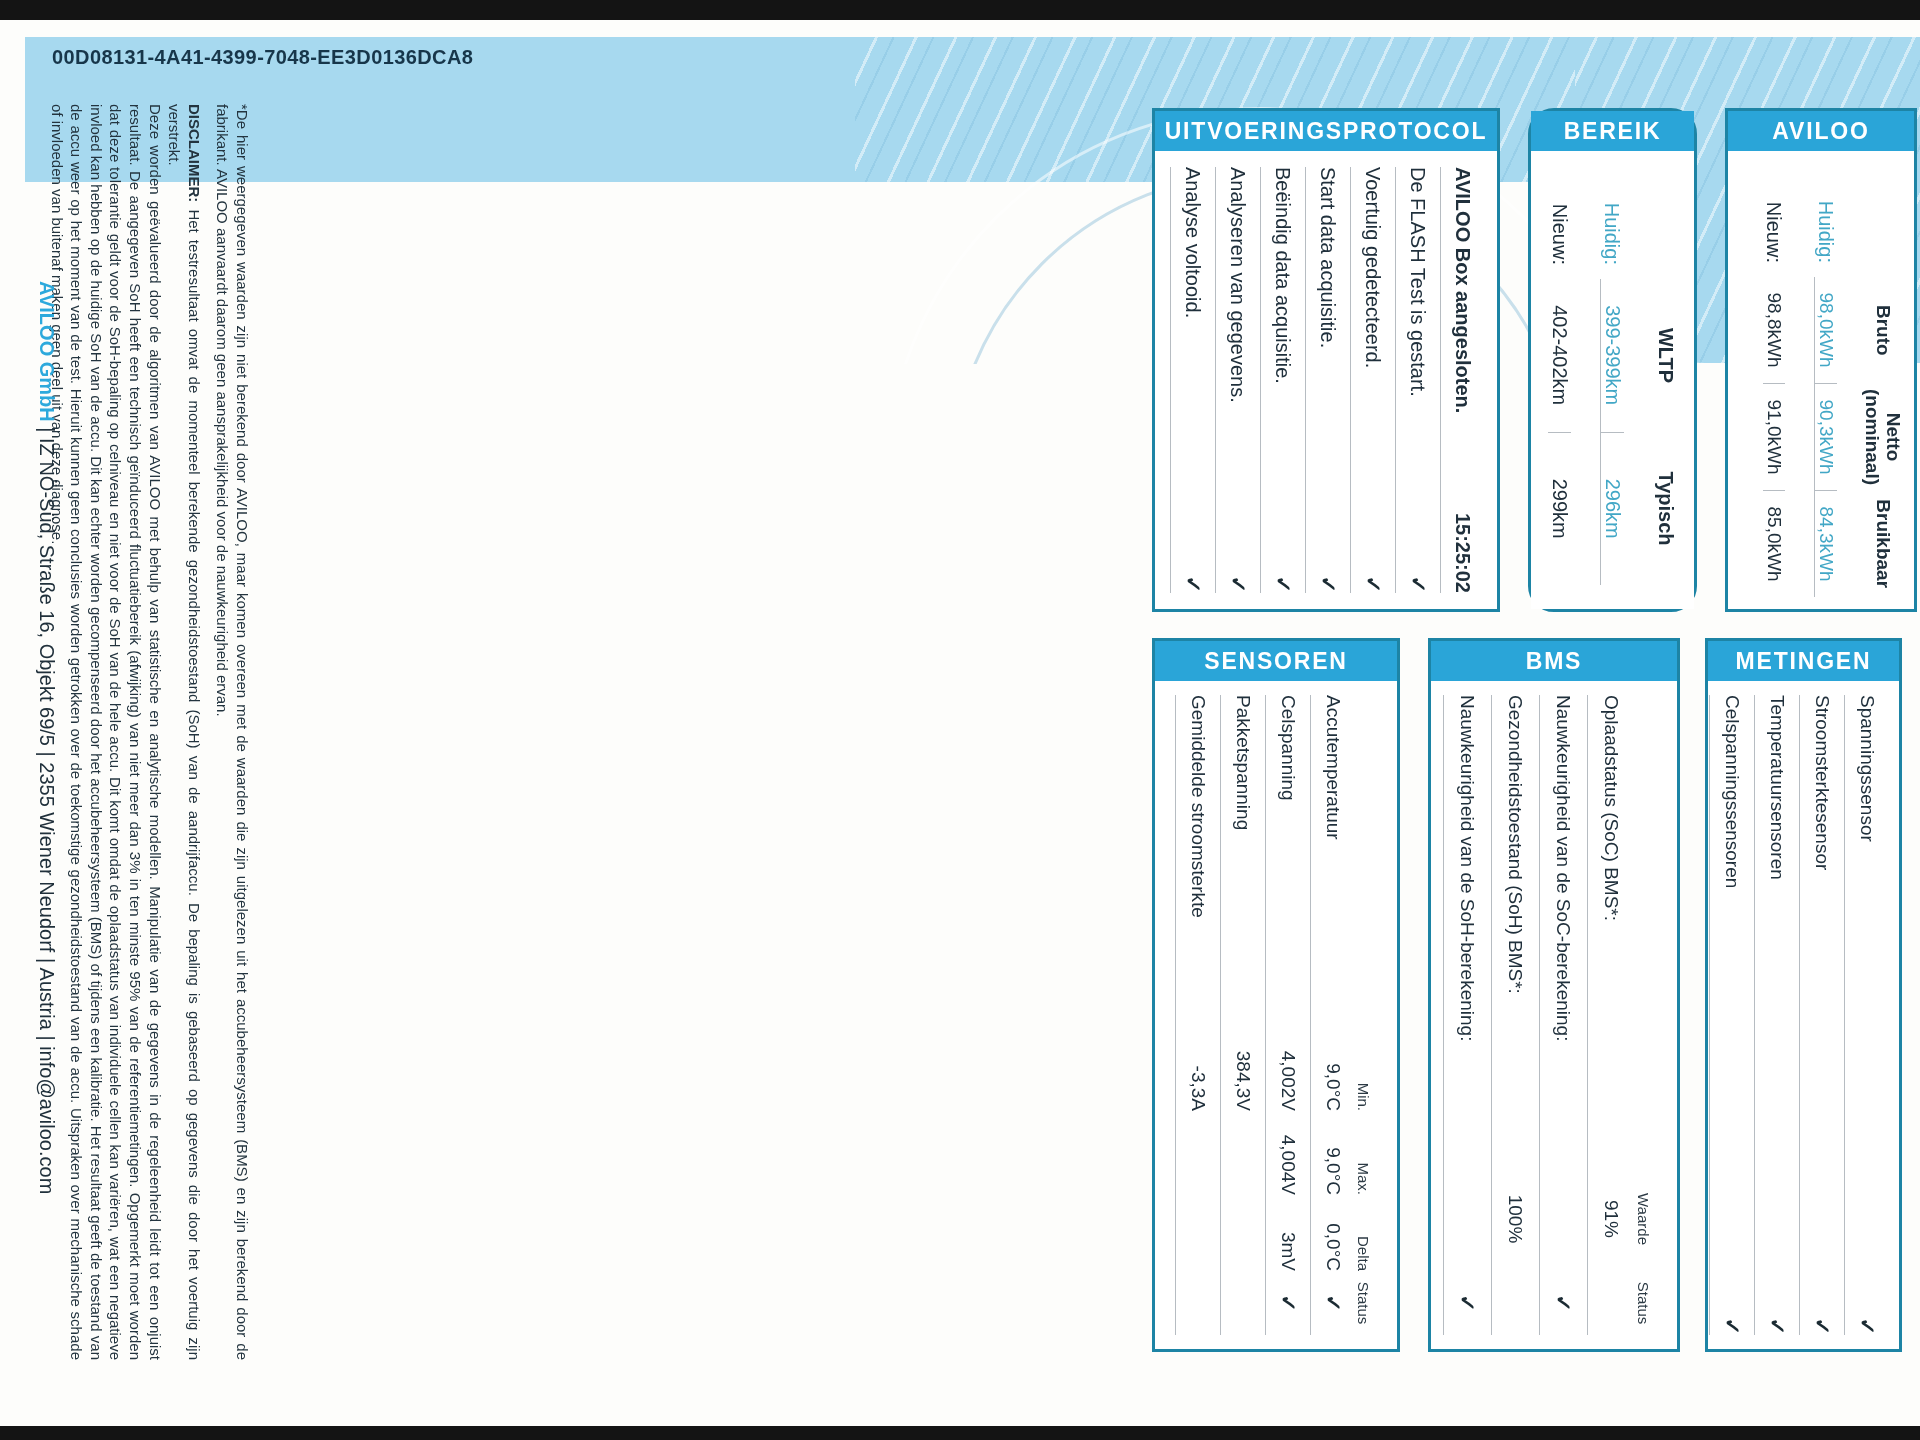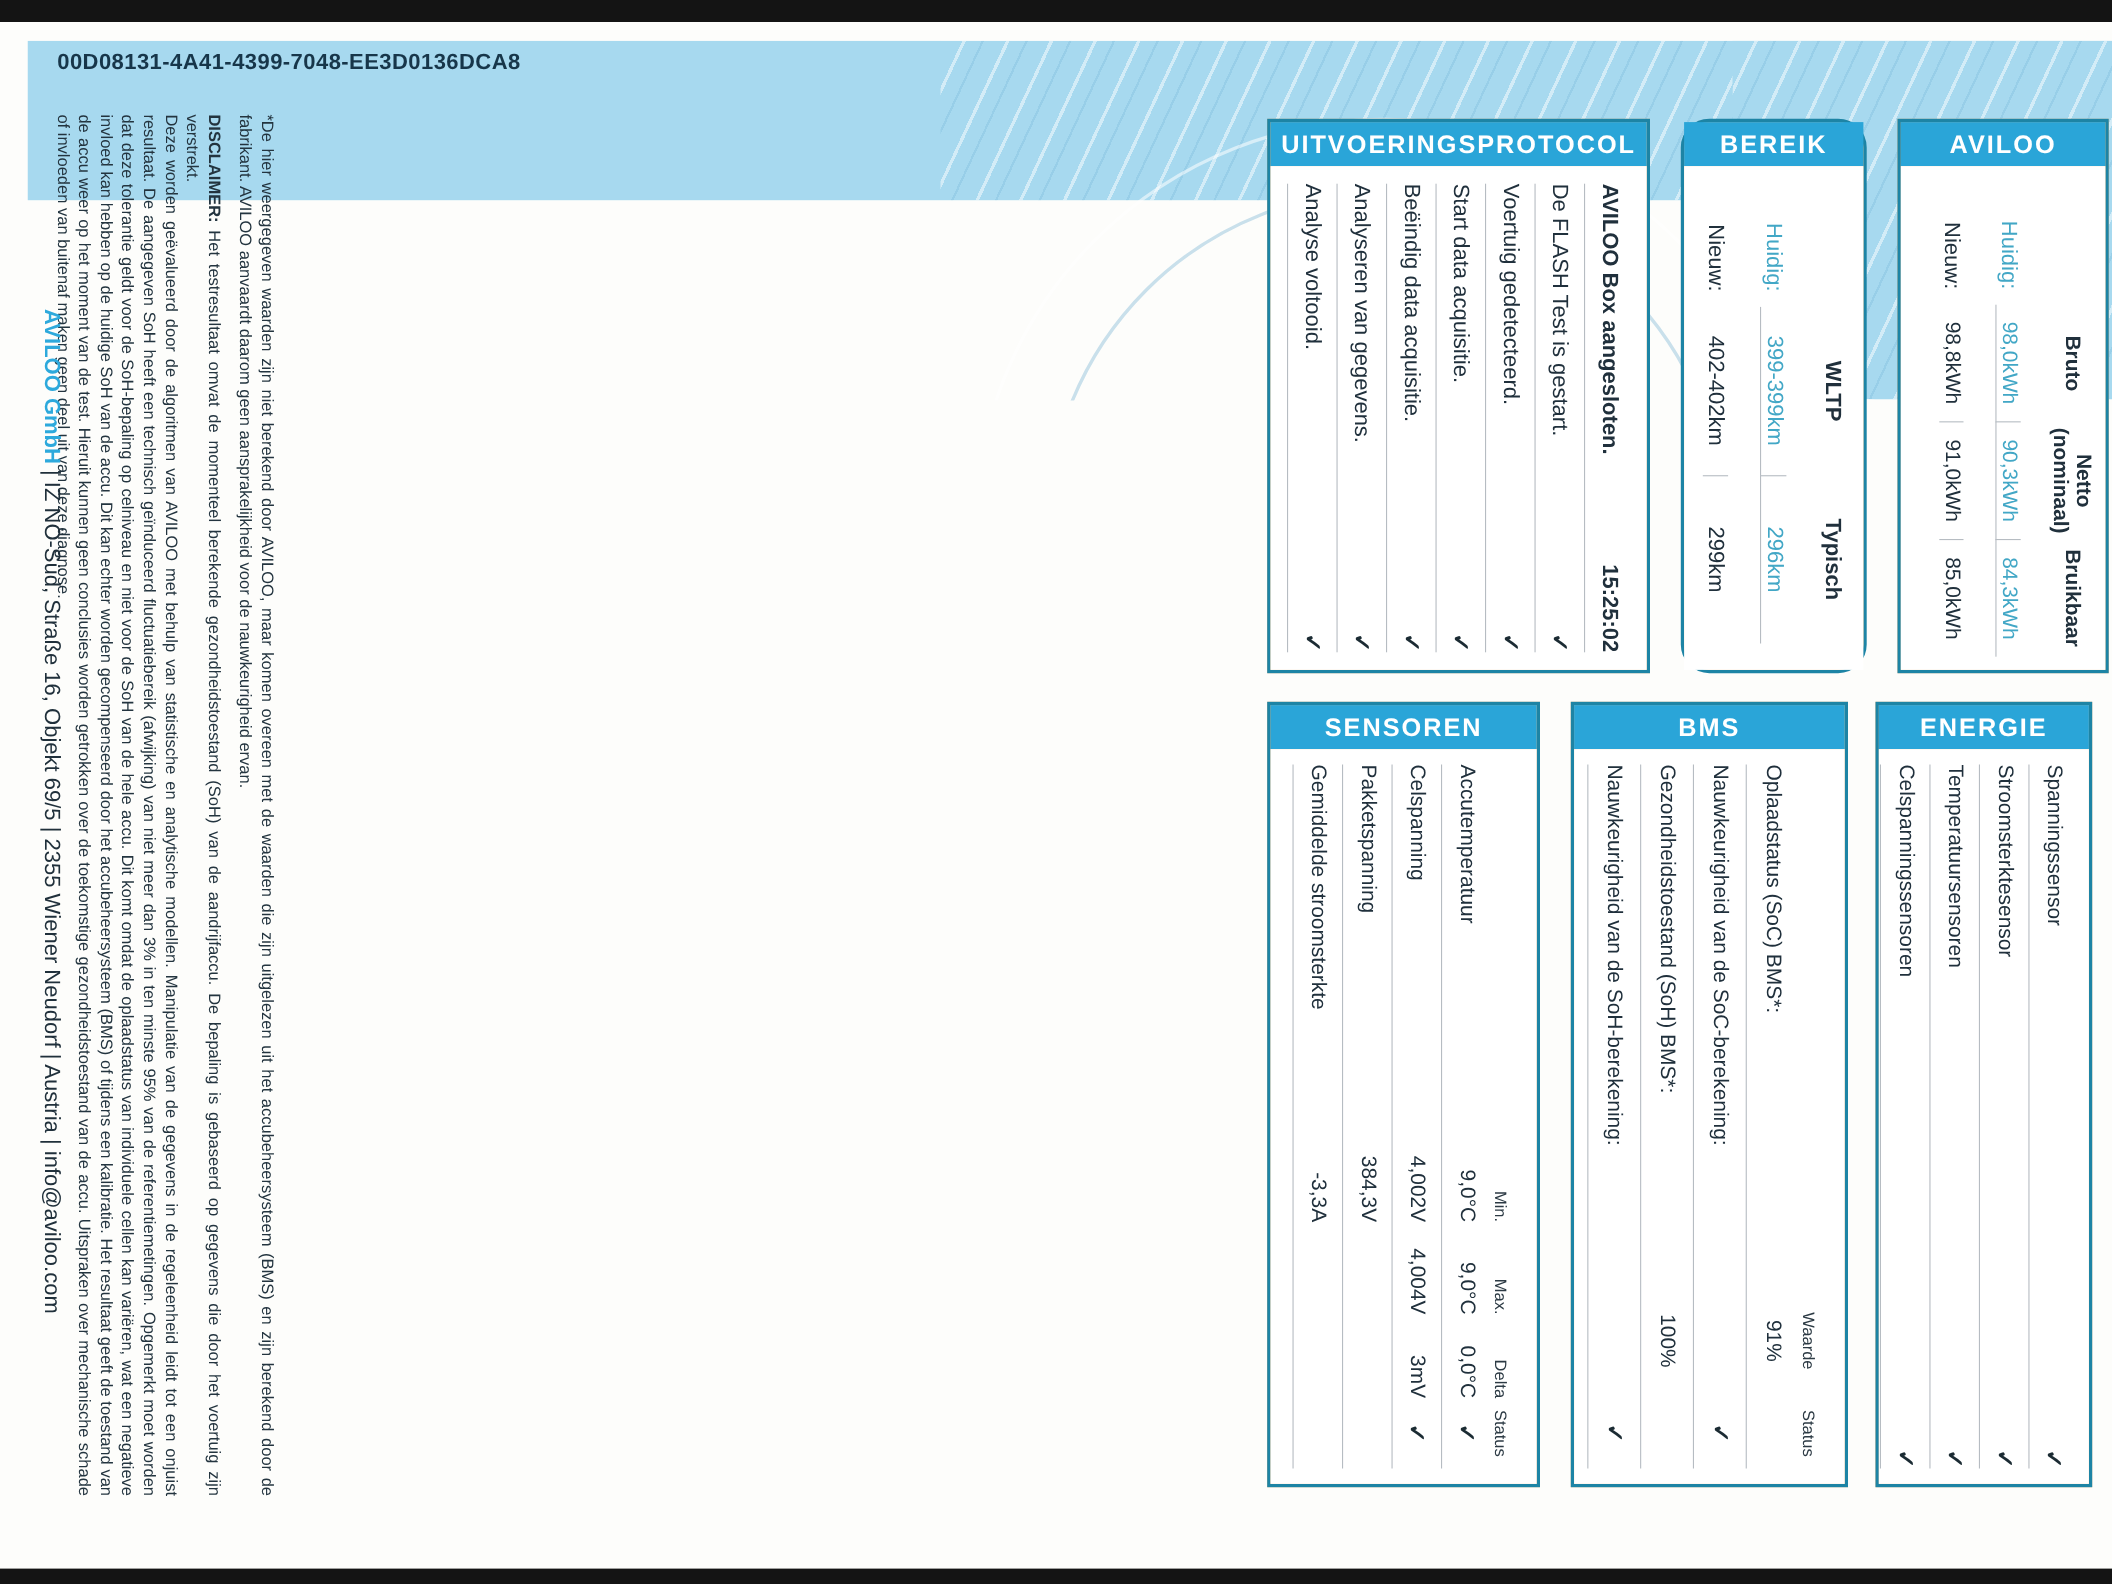--- a/index.html
+++ b/index.html
@@ -38,21 +38,21 @@
   .disc-line .bp{font-weight:700;}
   .disc-gap{margin-top:9px;}
 
   
   #footer-wrap{left:24px;top:281px;width:34px;height:940px;z-index:2;}
   #footer-wrap .rot{width:940px;height:34px;}
   .footer-line{font-size:20px;color:#20303b;white-space:nowrap;}
   .footer-line .brand{color:#2da9dc;font-weight:700;}
 
   
-  .panel{position:absolute;background:#fdba74;border:3px solid #1d84a5;z-index:3;}
+  .panel{position:absolute;background:#22c55e;border:3px solid #1d84a5;z-index:3;}
   .panel-header{height:40px;background:#2aa5d8;display:flex;align-items:center;justify-content:center;
       color:#fff;font-weight:700;font-size:23px;letter-spacing:1.8px;}
   .panel-body{position:relative;width:100%;height:calc(100% - 40px);overflow:hidden;background:#fff;}
 
   #panel-protocol{left:1152px;top:108px;width:348px;height:504px;}
   #panel-protocol .rot{width:458px;height:342px;padding:12px 16px 0 16px;}
   .p-row{display:flex;align-items:center;height:45px;border-bottom:1.5px solid #b6bcc2;
       font-size:20px;color:#20303c;}
   .p-row .lbl{flex:1;}
   .p-row.b{font-weight:700;}
@@ -284,21 +284,21 @@
         <div class="t-row">
           <span class="lbl">Nauwkeurigheid van de SoH-berekening:</span>
           <span class="cw-waarde"></span>
           <span class="cw-status check">✓</span>
         </div>
       </div>
     </div>
 </div>
 
 <div id="panel-sensoren" class="panel">
-  <div class="panel-header">ENERGIE</div>
+  <div class="panel-header">METINGEN</div>
   <div class="panel-body">
       <div class="rot" id="sensoren-rows">
         <div class="t-row">
           <span class="lbl">Spanningssensor</span>
           <span class="check">✓</span>
         </div>
         <div class="t-row">
           <span class="lbl">Stroomsterktesensor</span>
           <span class="check">✓</span>
         </div>

